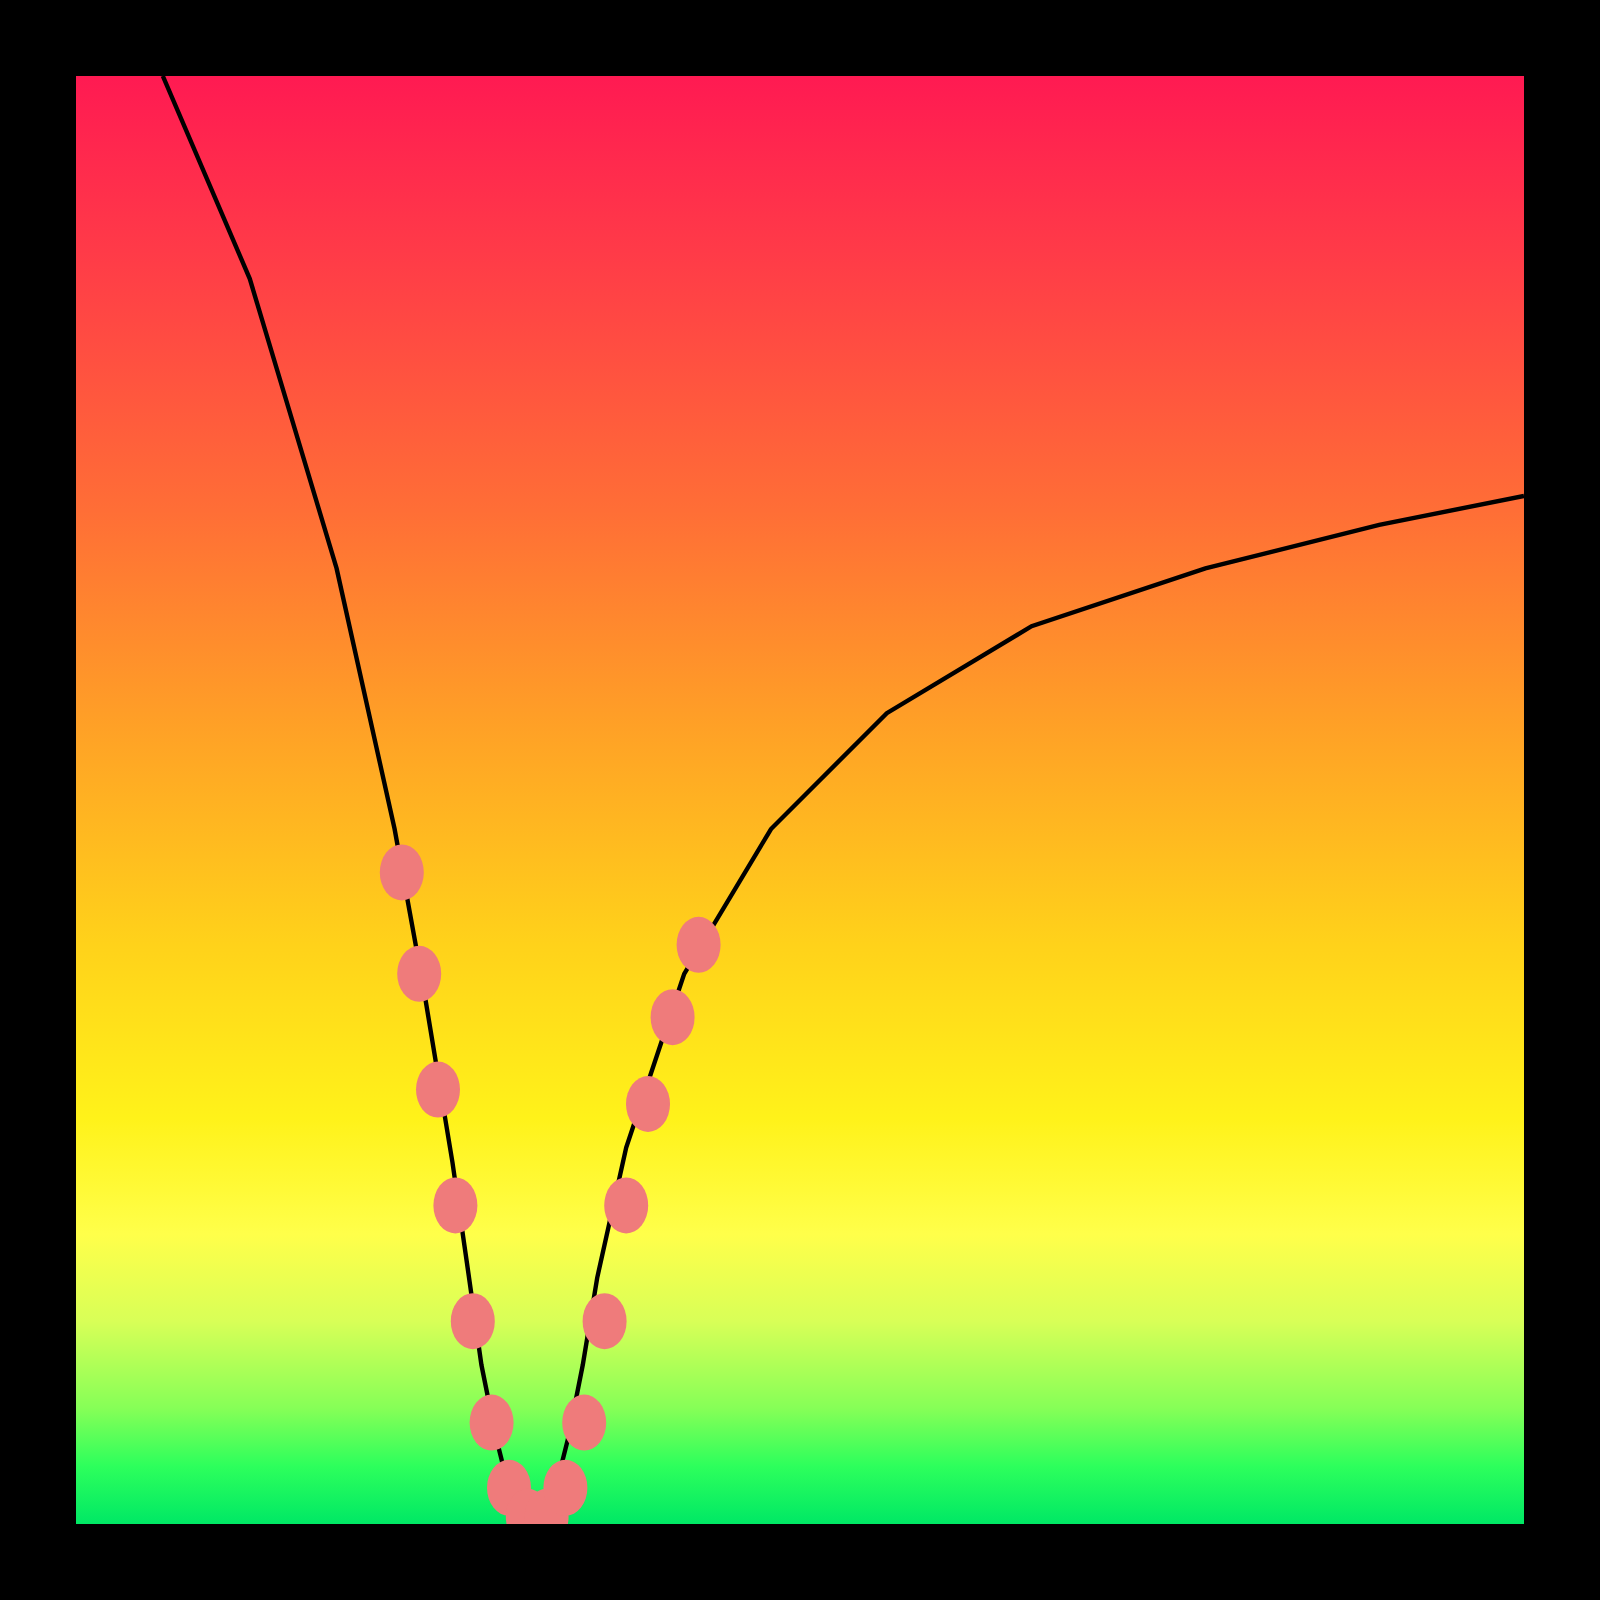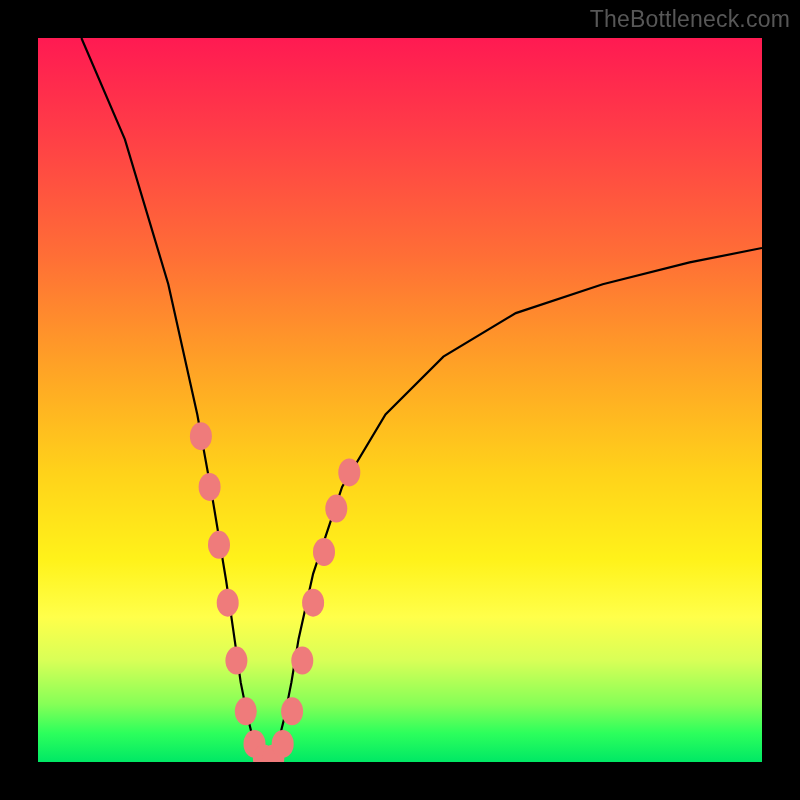--- a/index.html
+++ b/index.html
@@ -54,21 +54,20 @@
     top: 0;
     width: 724px;
     height: 724px;
   }
 </style>
 </head>
 <body>
 
 <div class="frame">
 
-  <div class="attribution">TheBottleneck.com</div>
 
   <div class="plot">
     <svg class="curve" viewBox="0 0 724 724">
       <path id="curve-path" fill="none" stroke="#000000" stroke-width="2.2" d="M43.4 0.0 L86.9 101.4 L130.3 246.2 L159.3 376.5 L173.8 456.1 L188.2 543.0 L195.5 593.7 L202.7 644.4 L210.0 680.6 L217.2 709.5 L224.4 724.0 L231.7 724.0 L238.9 709.5 L246.2 680.6 L253.4 644.4 L260.6 600.9 L275.1 535.8 L304.1 448.9 L347.5 376.5 L405.4 318.6 L477.8 275.1 L564.7 246.2 L651.6 224.4 L724.0 210.0"></path>
       <g id="highlight-group">
           <ellipse cx="162.9" cy="398.2" rx="11" ry="14" fill="#ef7b7b"></ellipse>
           <ellipse cx="171.6" cy="448.9" rx="11" ry="14" fill="#ef7b7b"></ellipse>
           <ellipse cx="181.0" cy="506.8" rx="11" ry="14" fill="#ef7b7b"></ellipse>
           <ellipse cx="189.7" cy="564.7" rx="11" ry="14" fill="#ef7b7b"></ellipse>
           <ellipse cx="198.4" cy="622.6" rx="11" ry="14" fill="#ef7b7b"></ellipse>

